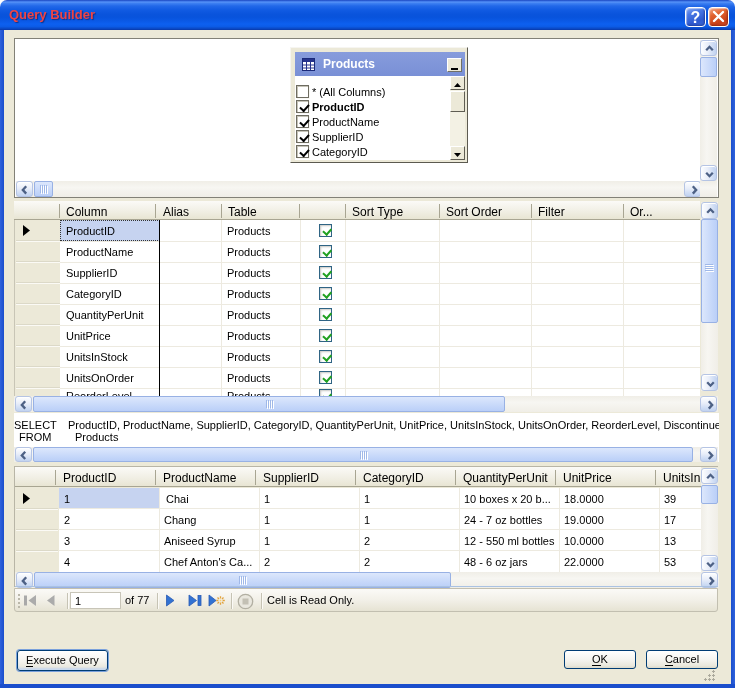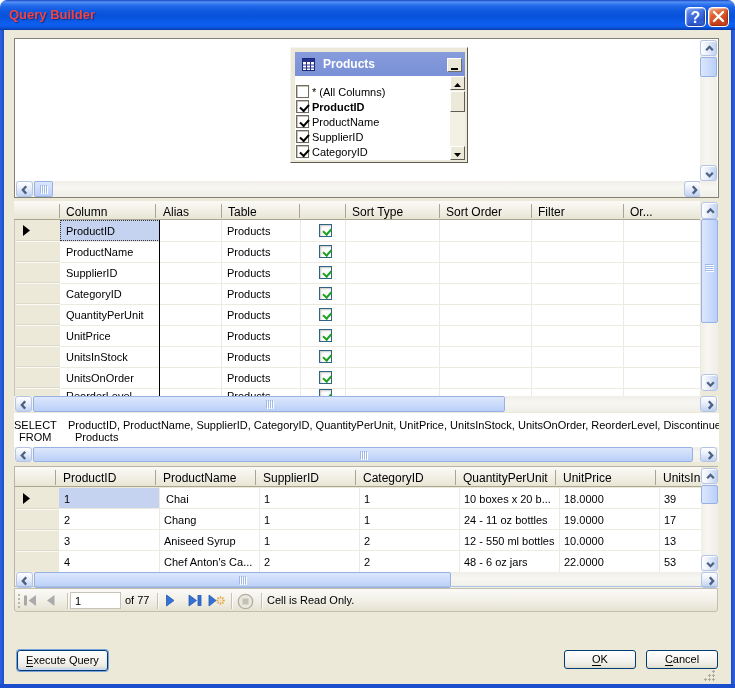--- a/index.html
+++ b/index.html
@@ -364,21 +364,21 @@
       <span class="celltext" style="left:107px; top:5px;">Chai</span>
       <span class="celltext" style="left:205px; top:5px;">1</span>
       <span class="celltext" style="left:305px; top:5px;">1</span>
       <span class="celltext" style="left:405px; top:5px;">10 boxes x 20 b...</span>
       <span class="celltext" style="left:505px; top:5px;">18.0000</span>
       <span class="celltext" style="left:605px; top:5px;">39</span>
       <span class="celltext" style="left:5px; top:26px;">2</span>
       <span class="celltext" style="left:105px; top:26px;">Chang</span>
       <span class="celltext" style="left:205px; top:26px;">1</span>
       <span class="celltext" style="left:305px; top:26px;">1</span>
-      <span class="celltext" style="left:405px; top:26px;">24 - 11 oz bottles</span>
+      <span class="celltext" style="left:405px; top:26px;">24 - 7 oz bottles</span>
       <span class="celltext" style="left:505px; top:26px;text-align:right;">19.0000</span>
       <span class="celltext" style="left:605px; top:26px;">17</span>
       <span class="celltext" style="left:5px; top:47px;">3</span>
       <span class="celltext" style="left:105px; top:47px;">Aniseed Syrup</span>
       <span class="celltext" style="left:205px; top:47px;">1</span>
       <span class="celltext" style="left:305px; top:47px;">2</span>
       <span class="celltext" style="left:405px; top:47px;">12 - 550 ml bottles</span>
       <span class="celltext" style="left:505px; top:47px;">10.0000</span>
       <span class="celltext" style="left:605px; top:47px;">13</span>
       <span class="celltext" style="left:5px; top:68px;">4</span>

